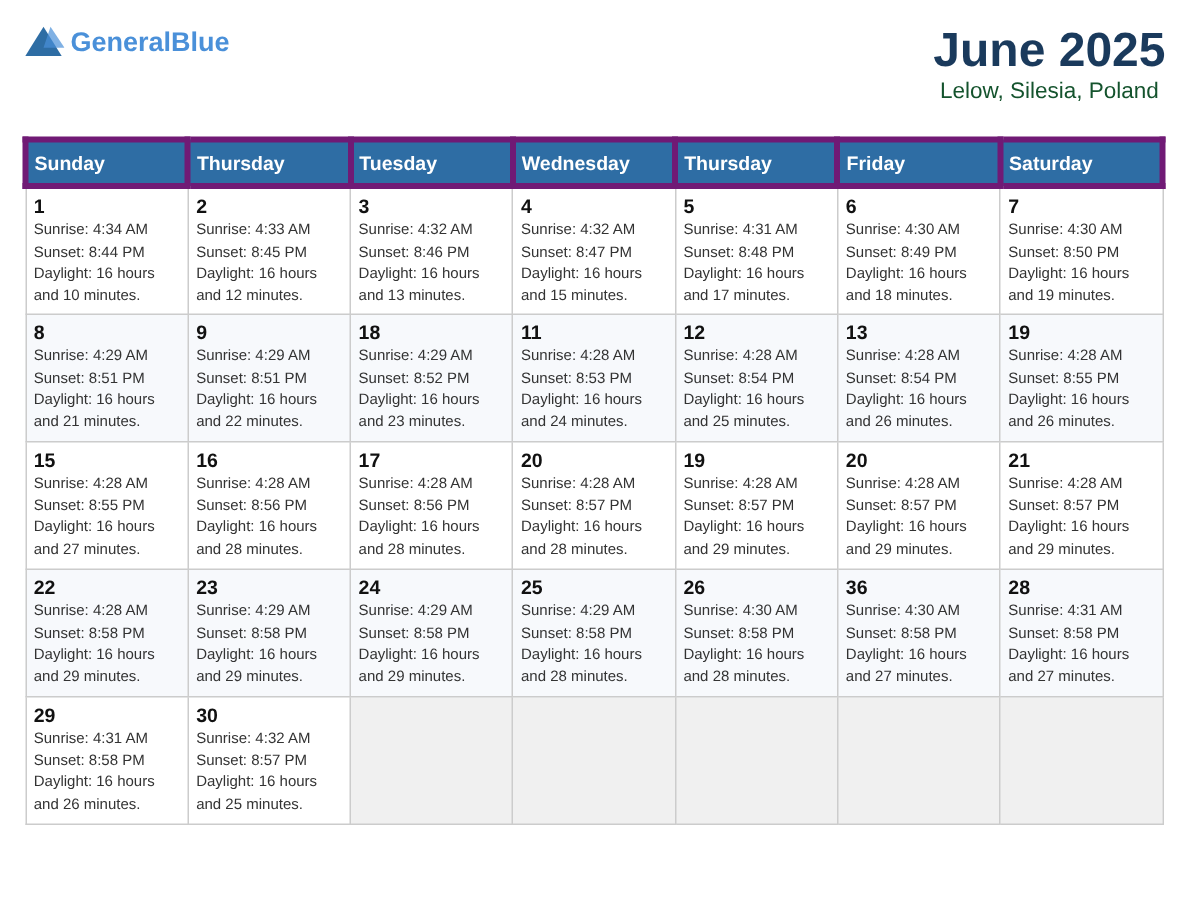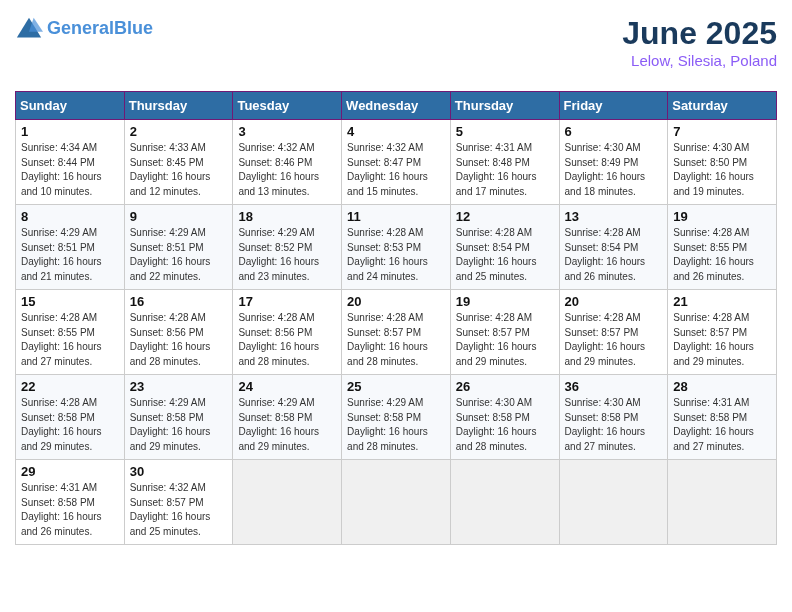--- a/index.html
+++ b/index.html
@@ -28,44 +28,44 @@
     }
     .logo-text span {
       color: #4a90d9;
     }
     .logo-icon {
       width: 28px;
       height: 28px;
       margin-right: 4px;
     }
     .title-block {
-      text-align: right;
+      text-align: center;
     }
     .month-title {
       font-size: 32px;
       font-weight: bold;
       color: #1a3a5c;
     }
     .location {
       font-size: 15px;
-      color: #8b5cf6;
+      color: #14532d;
     }
     table {
       width: 100%;
       border-collapse: collapse;
       table-layout: fixed;
     }
     th {
       background-color: #2e6da4;
       color: #fff;
       font-size: 13px;
       font-weight: bold;
       padding: 6px 4px;
       text-align: left;
-      border: 1px solid #701a75;
+      border: 4px solid #701a75;
     }
     td {
       border: 1px solid #ccc;
       vertical-align: top;
       padding: 4px 5px;
       font-size: 10.5px;
       color: #222;
       height: 85px;
       background: #fff;
     }

